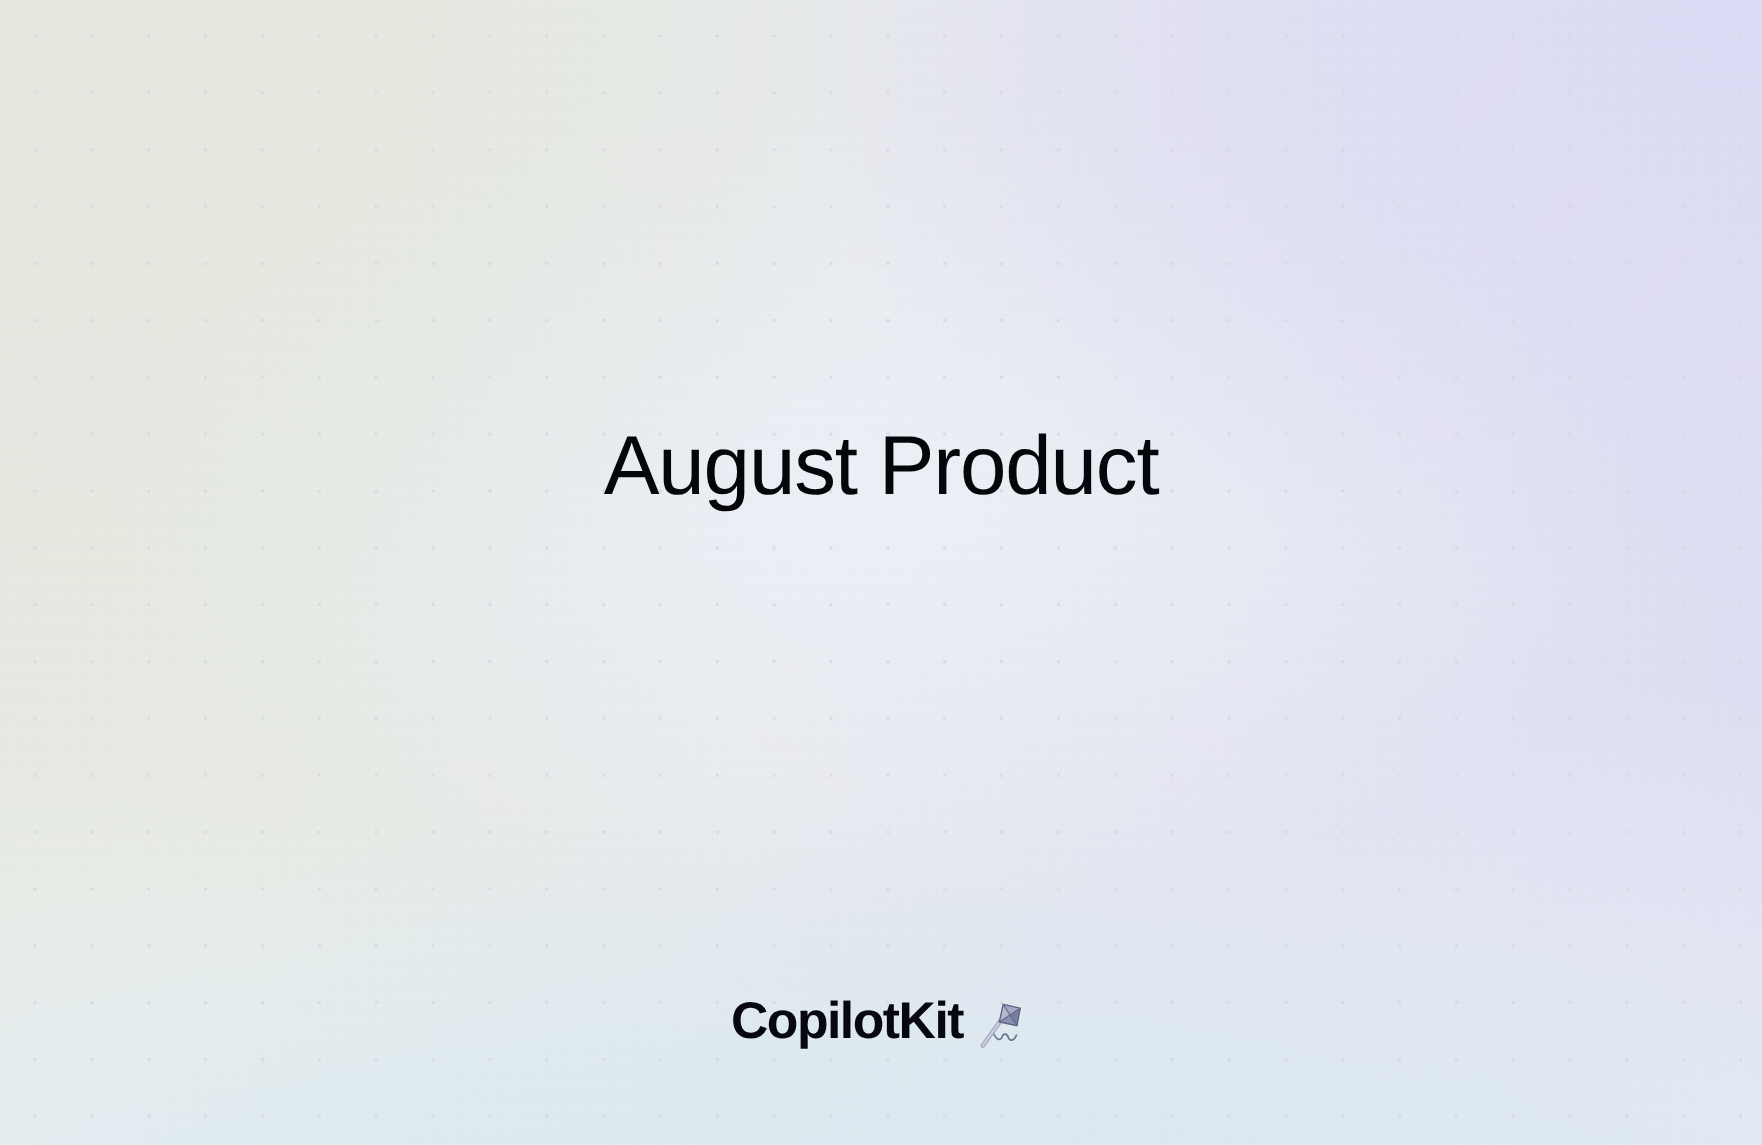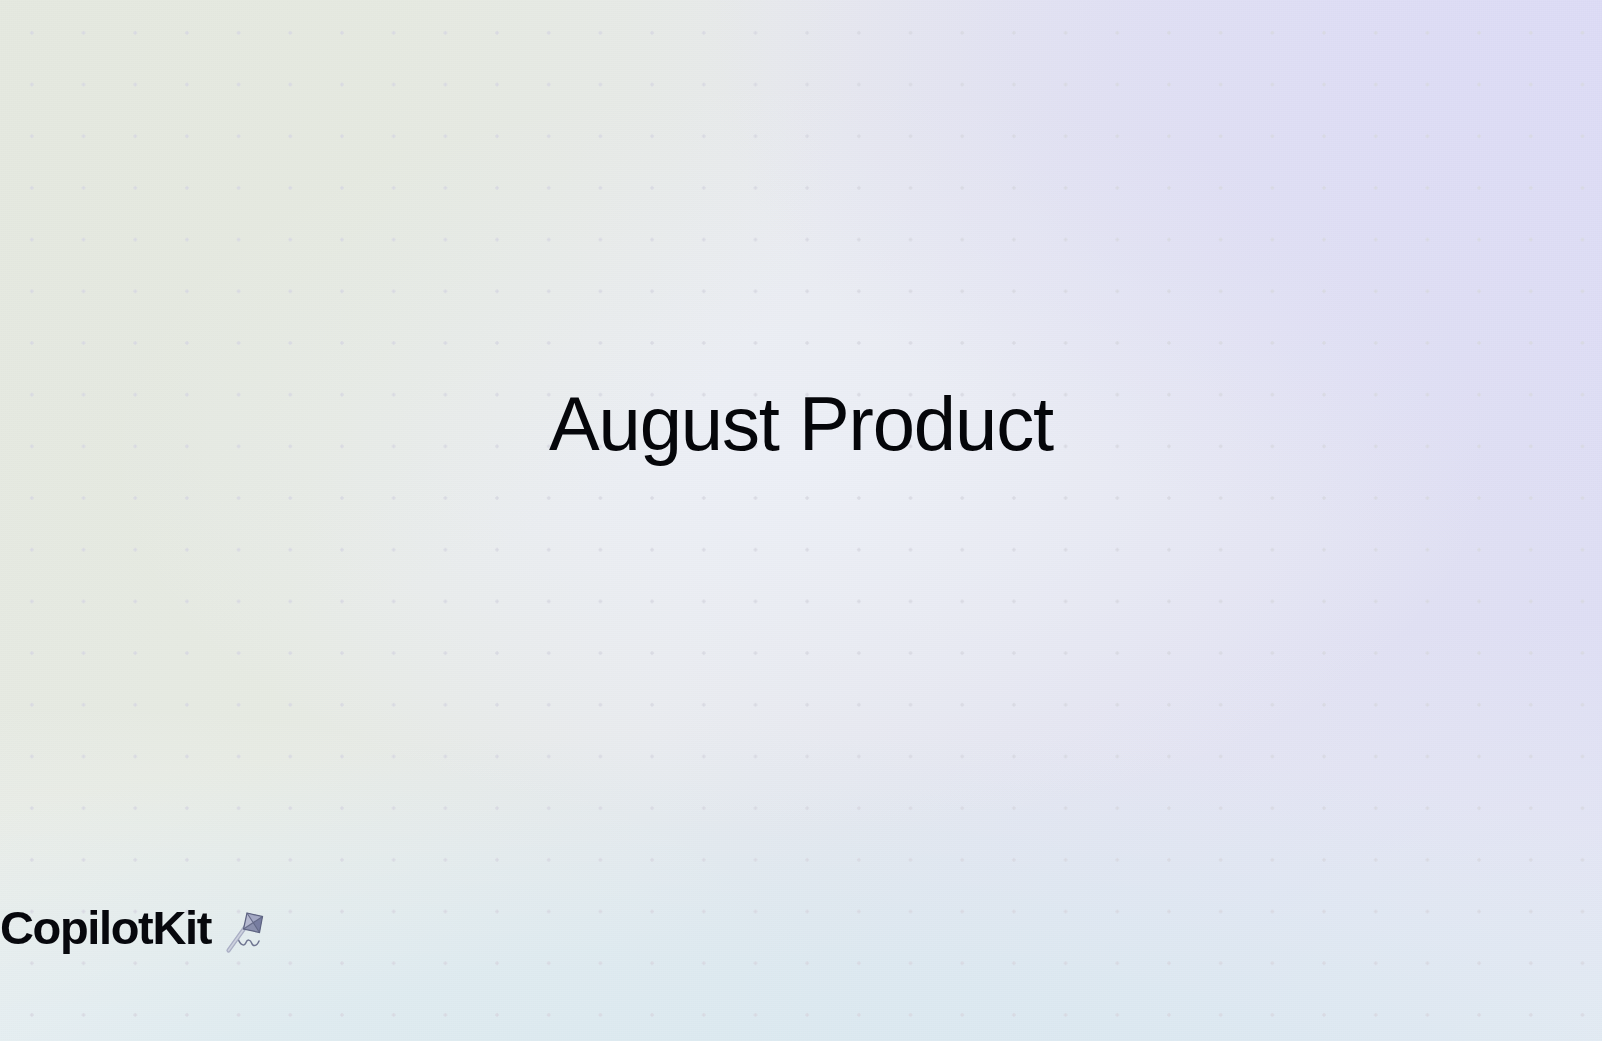--- a/index.html
+++ b/index.html
@@ -101,20 +101,21 @@
   }
 
   
   .logo-lockup {
     position: absolute;
     left: 0;
     right: 0;
     bottom: 86px;
     display: flex;
     align-items: center;
+    justify-content: center;
     gap: 4px;
     z-index: 3;
   }
   .logo-wordmark {
     color: #07080d;
     font-size: 47px;
     font-weight: 700;
     letter-spacing: -1.35px;
     line-height: 1;
     white-space: nowrap;

